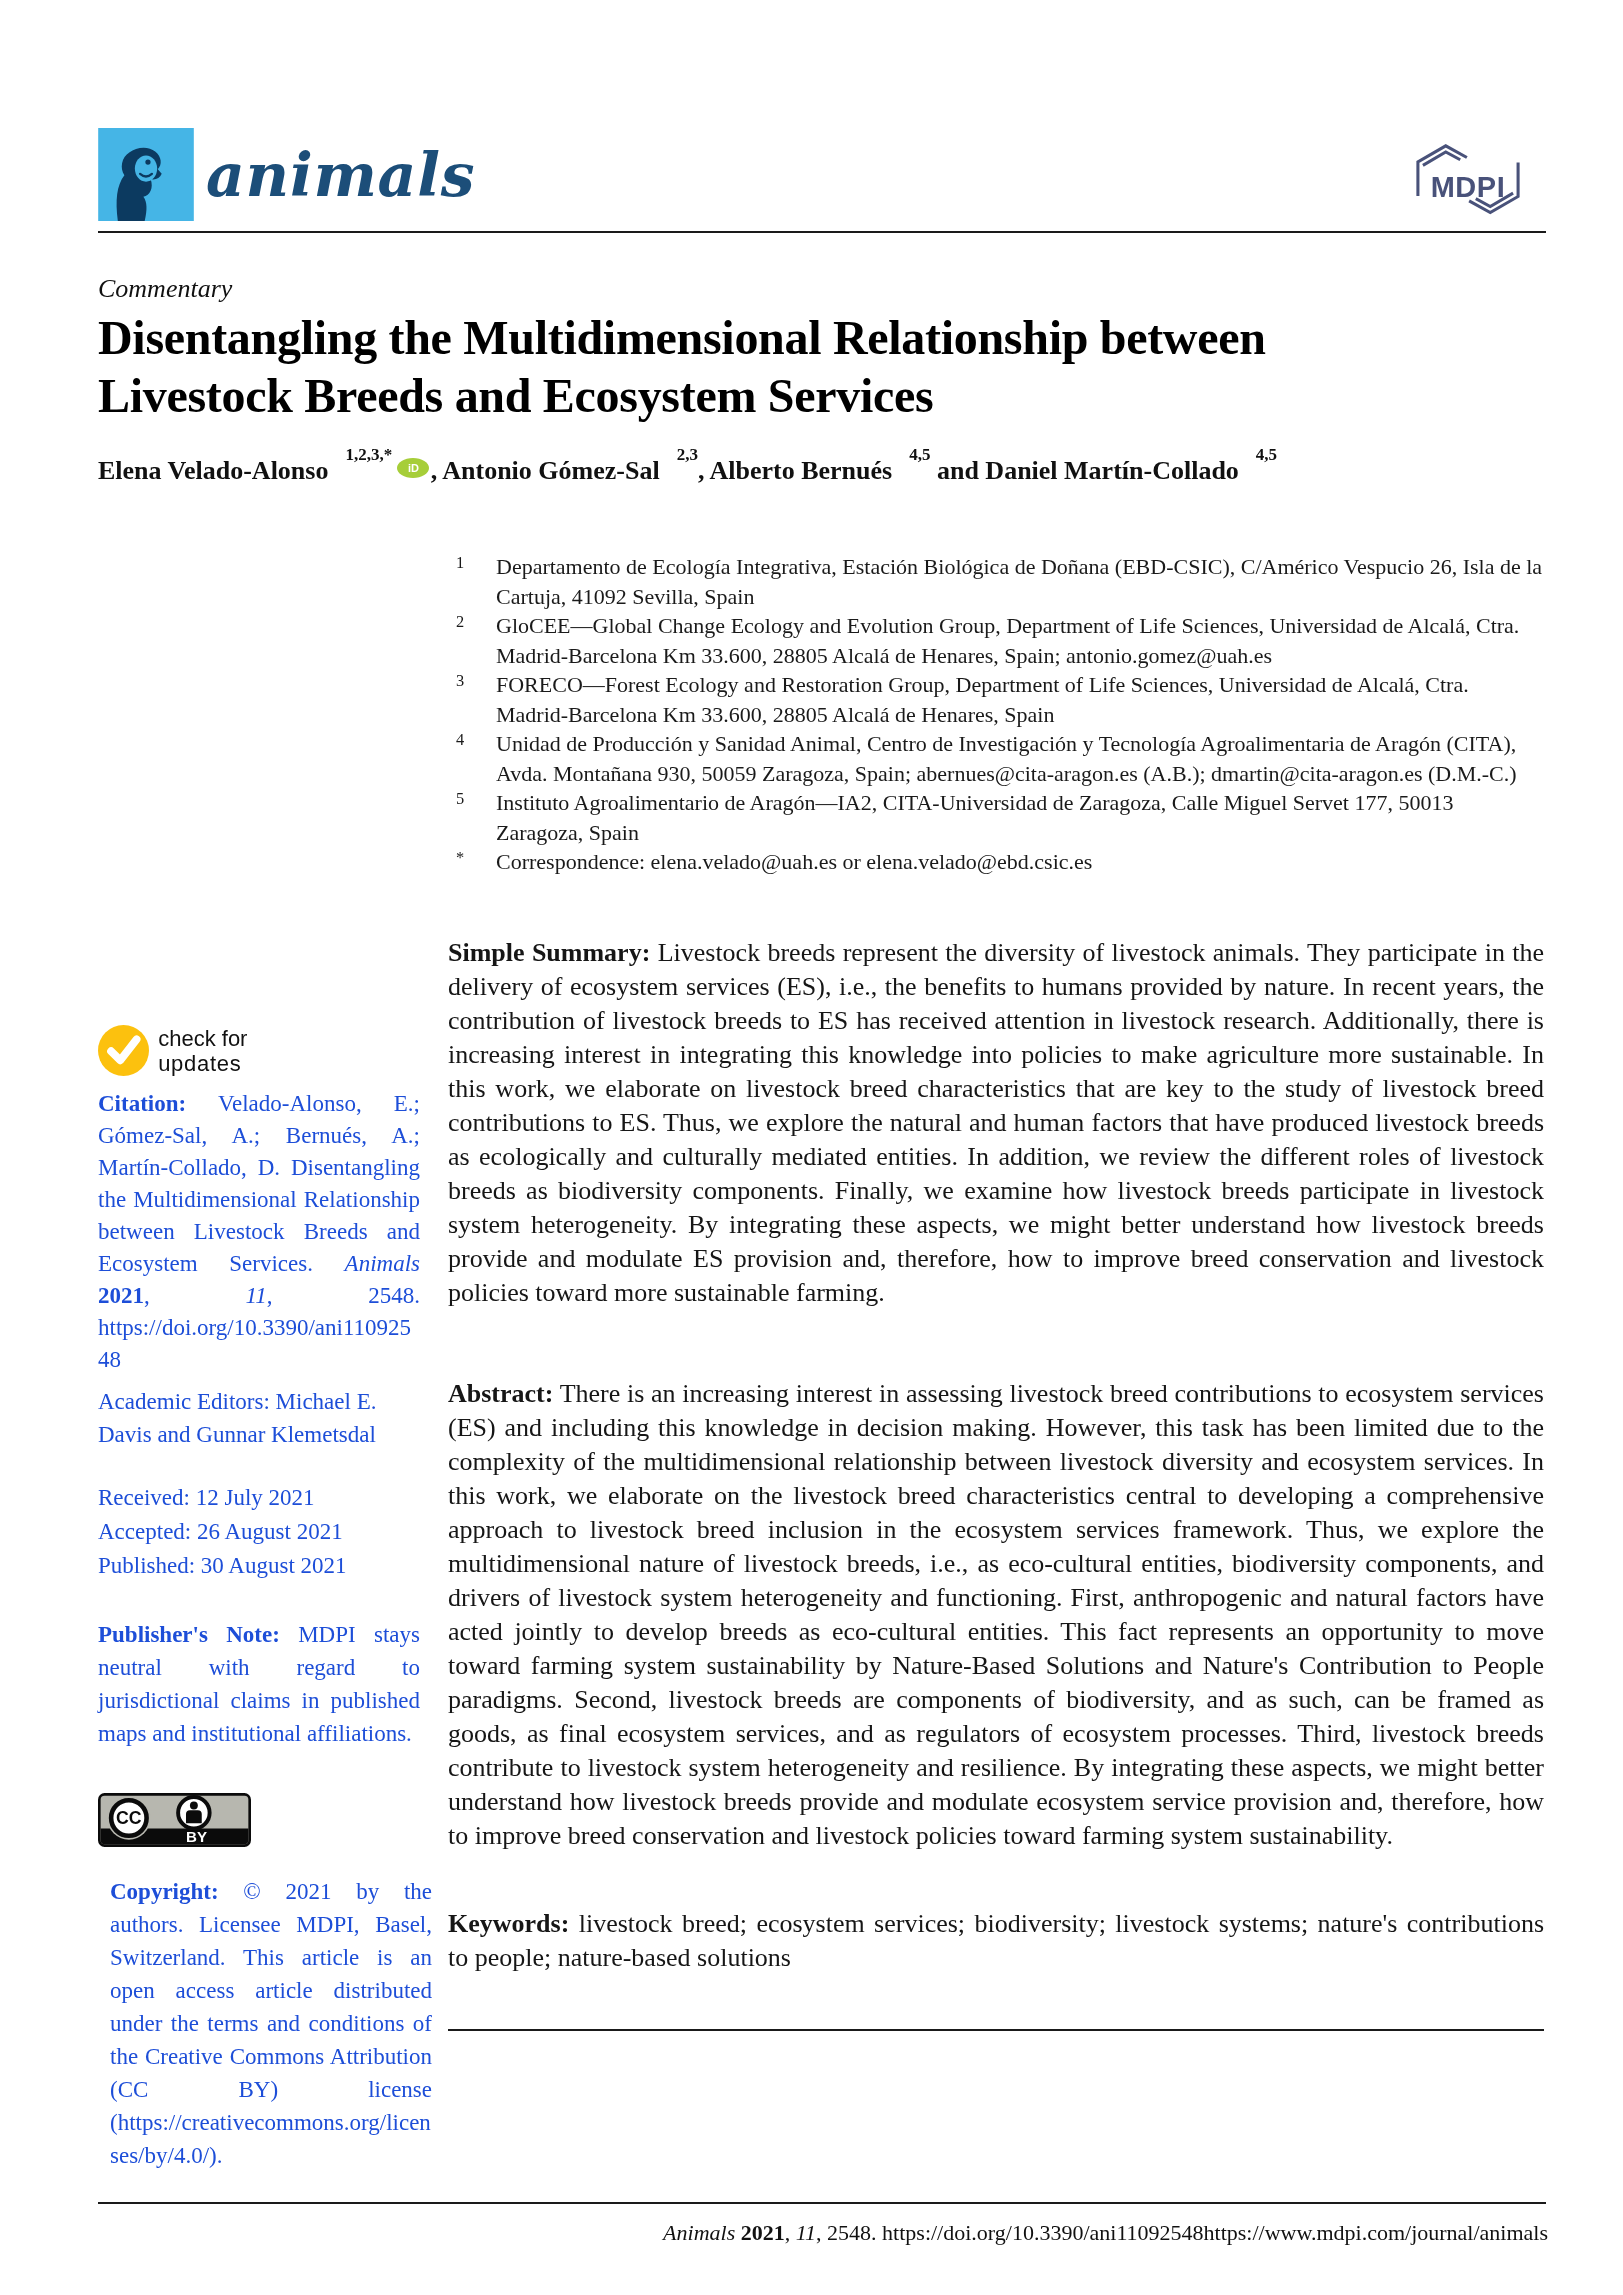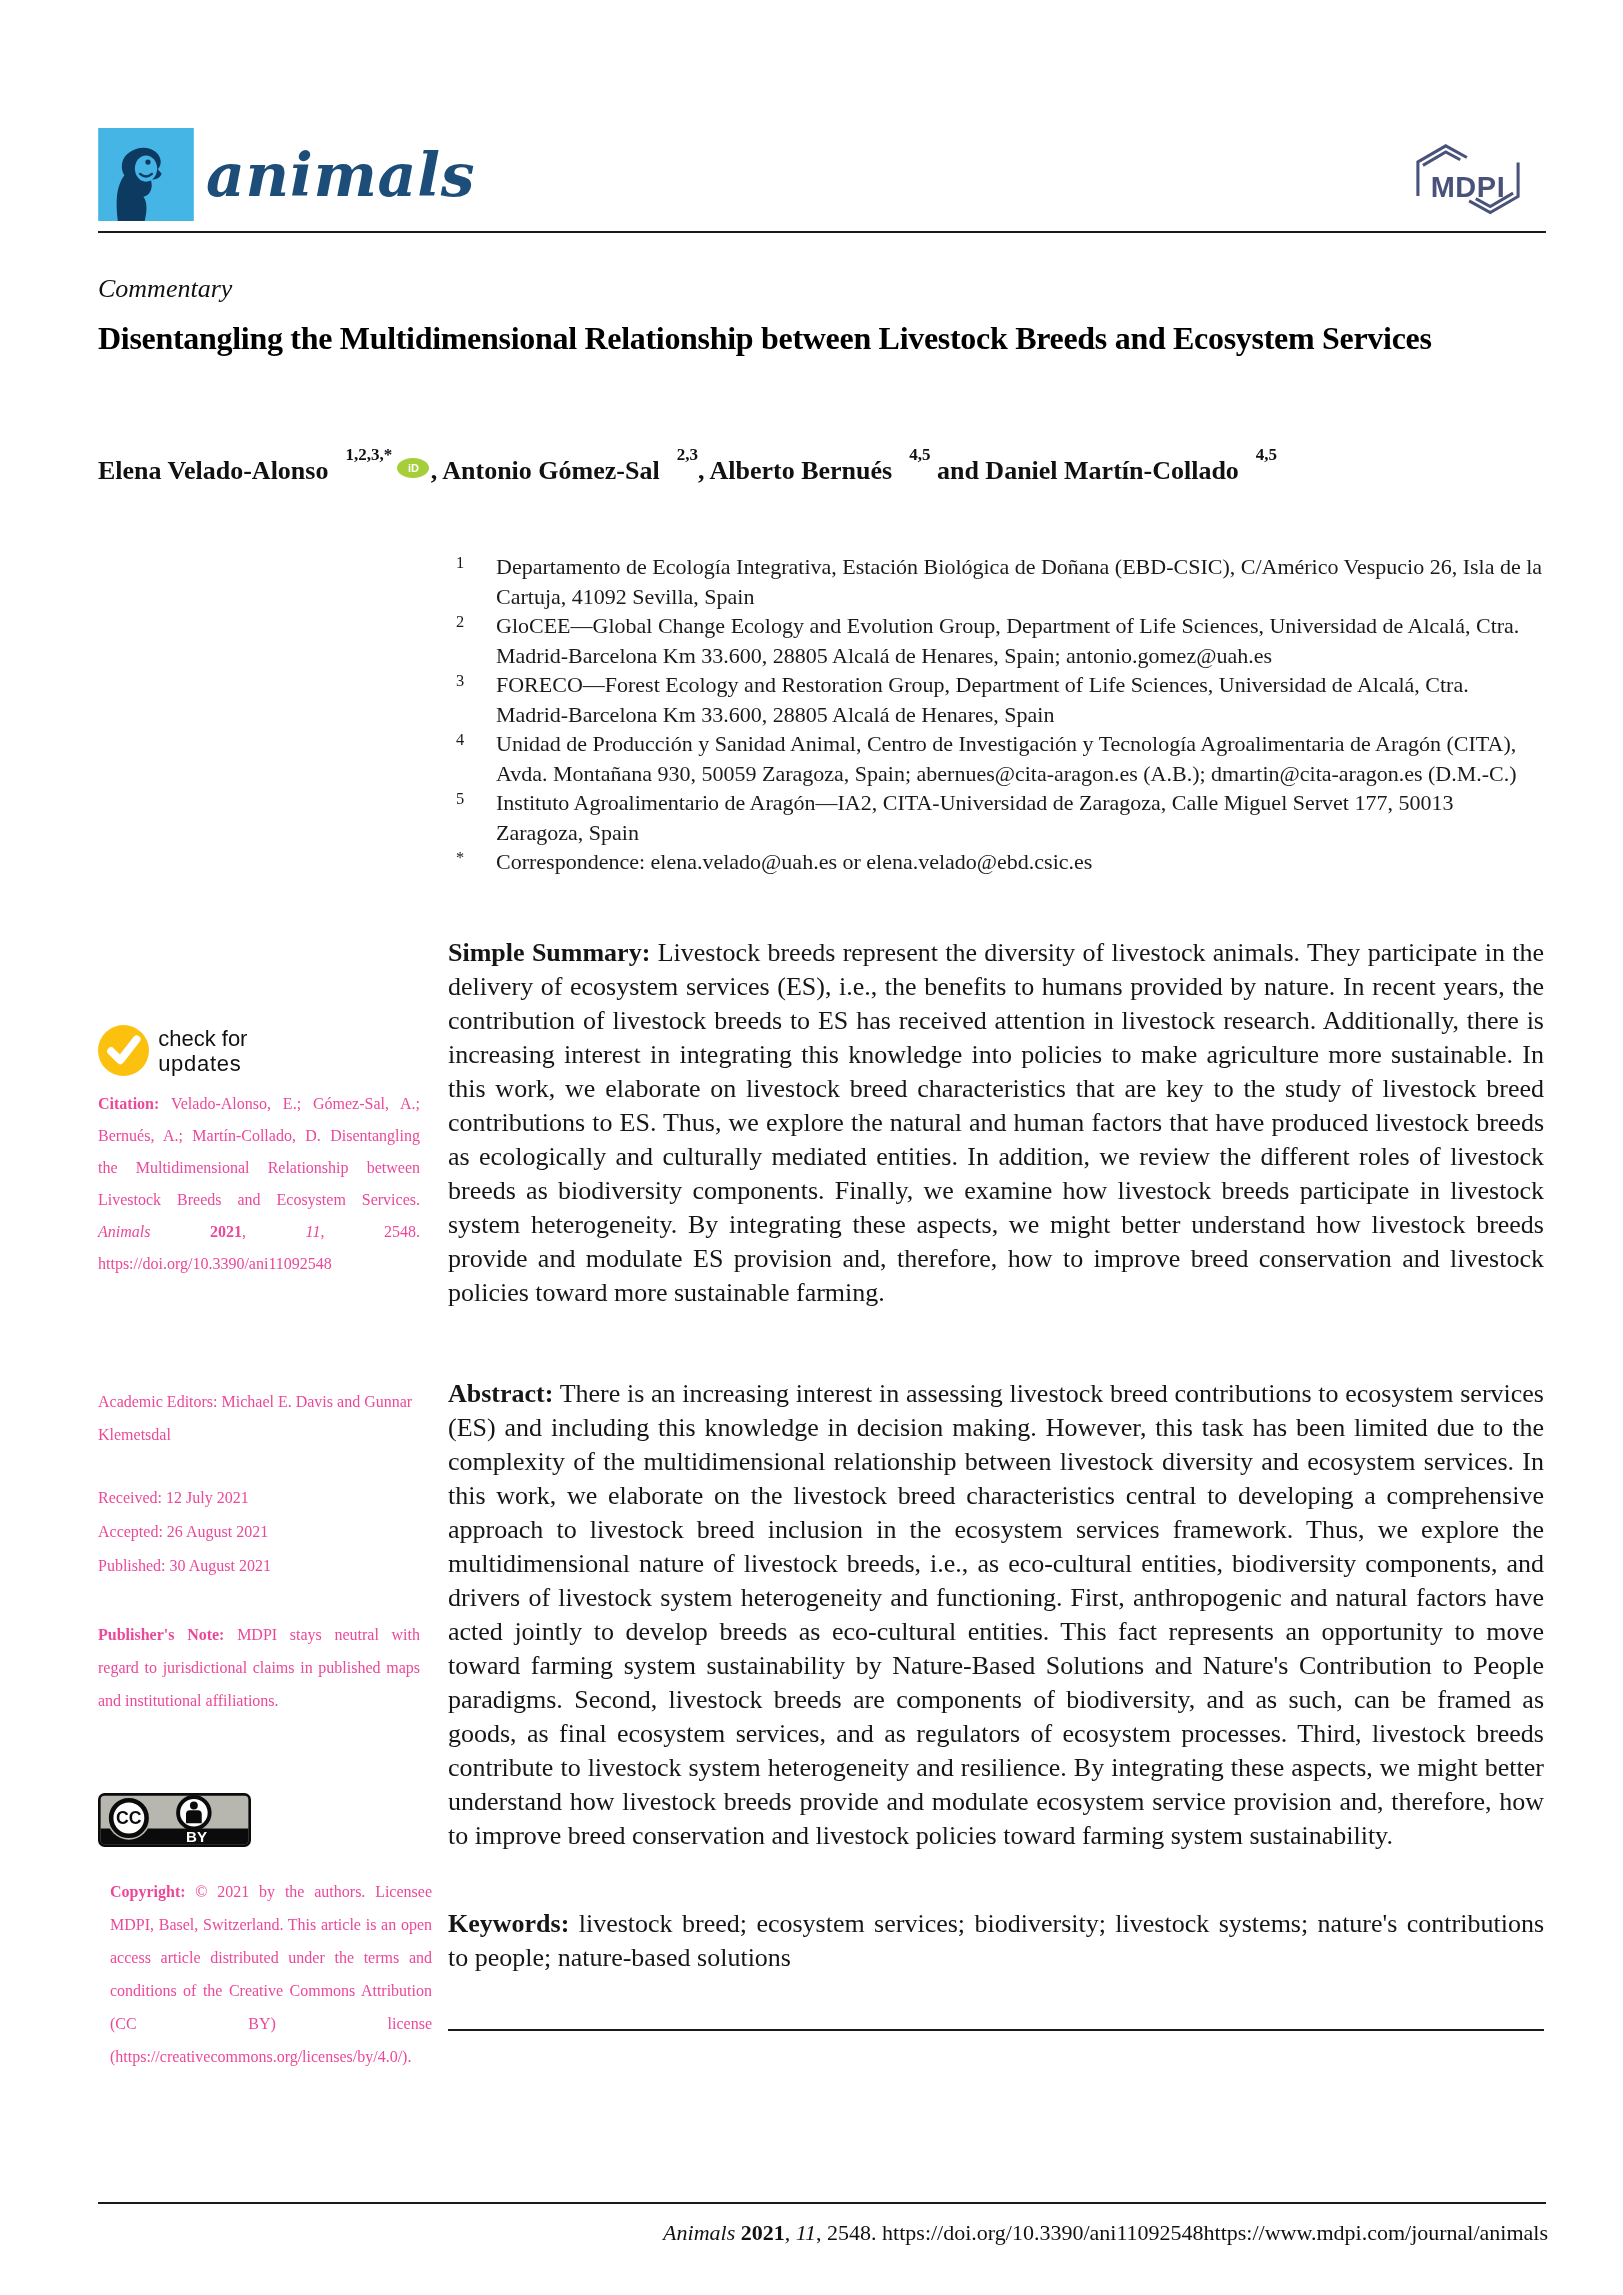--- a/index.html
+++ b/index.html
@@ -14,21 +14,21 @@
   .journal-name{
     left:206px;top:128px;height:93px;display:flex;align-items:center;
     font-family:"DejaVu Serif",serif;font-style:italic;font-weight:bold;
     font-size:60px;color:#1c4e79;letter-spacing:0.7px;
   }
   .mdpi-logo{left:1404px;top:133px;width:128px;height:93px;}
   .rule{background:#1a1a1a;height:2px;}
   .rule-top{left:98px;top:231px;width:1448px;}
   .commentary{left:98px;top:274px;font-size:26px;font-style:italic;color:#111;}
   .title{
-    left:98px;top:309px;width:1355px;font-size:32px;font-weight:bold;
+    left:98px;top:309px;width:1355px;font-size:48px;font-weight:bold;
     line-height:58px;color:#000;letter-spacing:-0.3px;
   }
   .authors{left:98px;top:454px;width:1448px;font-size:26px;font-weight:bold;color:#111;}
   .authors sup{font-size:17px;position:relative;top:-9.2px;font-weight:bold;margin-left:17px;}
   .orcid{
     display:inline-block;width:32px;height:20px;border-radius:50%;
     background:#a6ce39;color:#fff;font-family:"Liberation Sans",sans-serif;
     font-size:11px;font-weight:bold;text-align:center;line-height:20px;
     position:relative;top:-6.5px;margin:0 1.3px 0 5.2px;letter-spacing:0;
   }
@@ -40,21 +40,21 @@
   .affil-text{text-align:left;}
 
   
   .main-par{width:1096px;font-size:26px;line-height:34px;text-align:justify;color:#161616;}
   .simple-summary{left:448px;top:936px;}
   .abstract{left:448px;top:1377px;}
   .keywords{left:448px;top:1907px;}
   .rule-kw{left:448px;top:2029px;width:1096px;}
 
   
-  .side{width:322px;font-size:16px;color:#ec4899;}
+  .side{width:322px;font-size:23px;color:#1d4ed8;}
   .badge{left:98px;top:1025px;display:flex;align-items:center;gap:9.2px;}
   .badge-circle{width:51px;height:51px;}
   .badge-text{font-family:"Liberation Sans",sans-serif;font-size:22px;line-height:25px;color:#111;}
   .badge-text .b2{font-weight:normal;letter-spacing:0.7px;text-align:right;}
   .citation{left:98px;top:1088px;line-height:32px;text-align:justify;overflow-wrap:anywhere;}
   .acad{left:98px;top:1385px;line-height:33px;}
   .dates{left:98px;top:1481px;line-height:34px;}
   .pubnote{left:98px;top:1618px;line-height:33px;text-align:justify;}
   .cc-badge{left:98px;top:1793px;width:153px;height:54px;}
   .copyright{left:98px;top:1863px;line-height:33px;text-align:justify;overflow-wrap:anywhere;}

